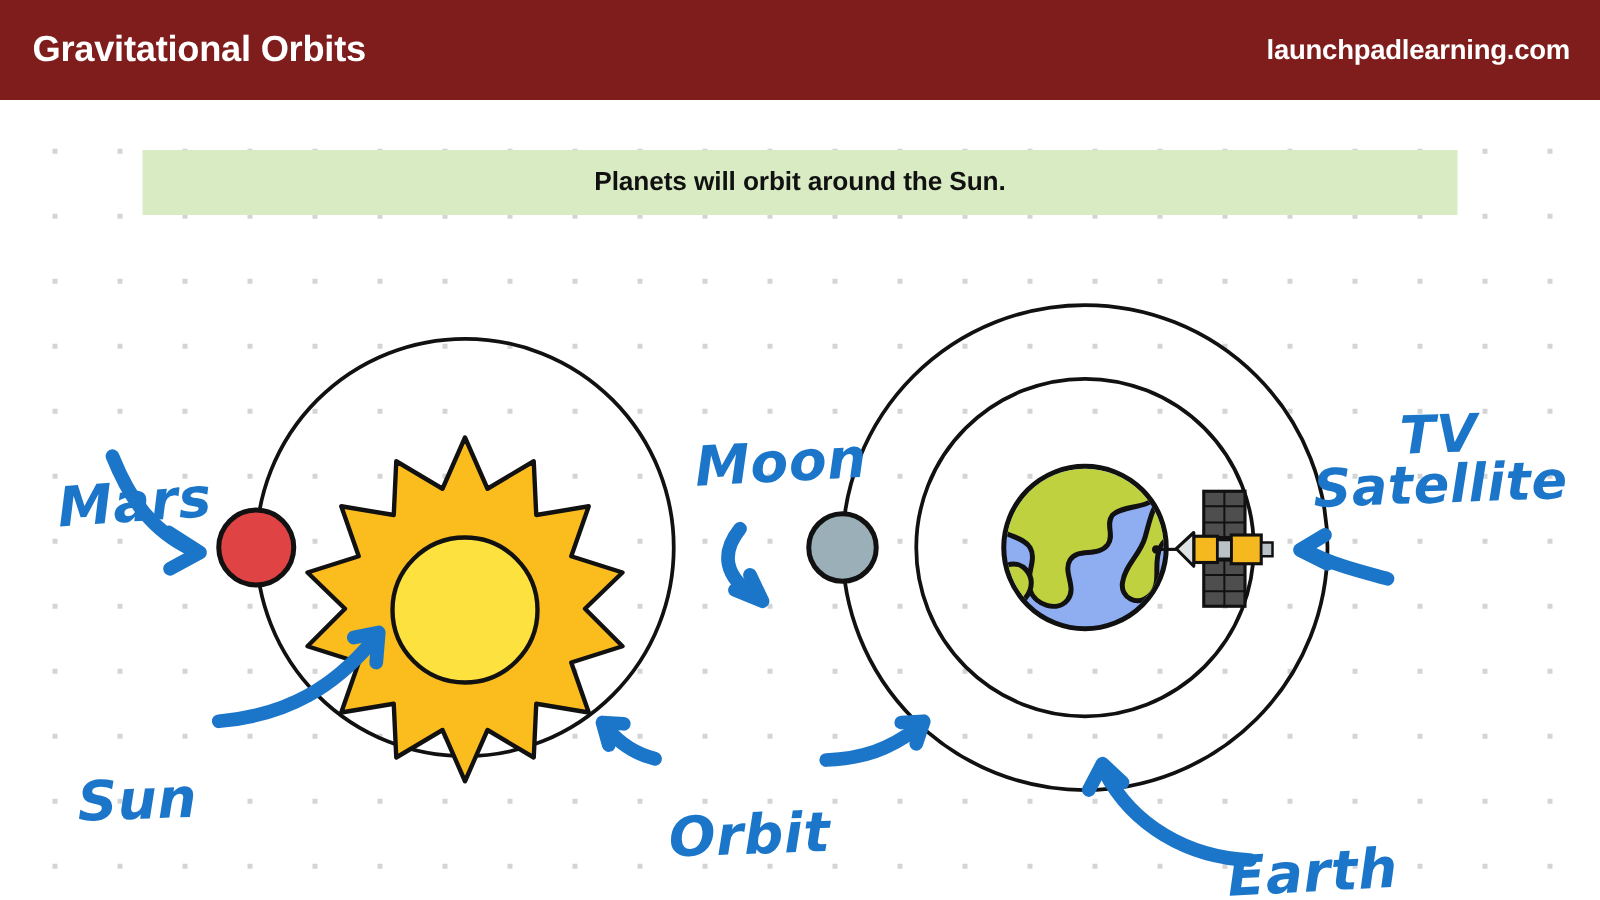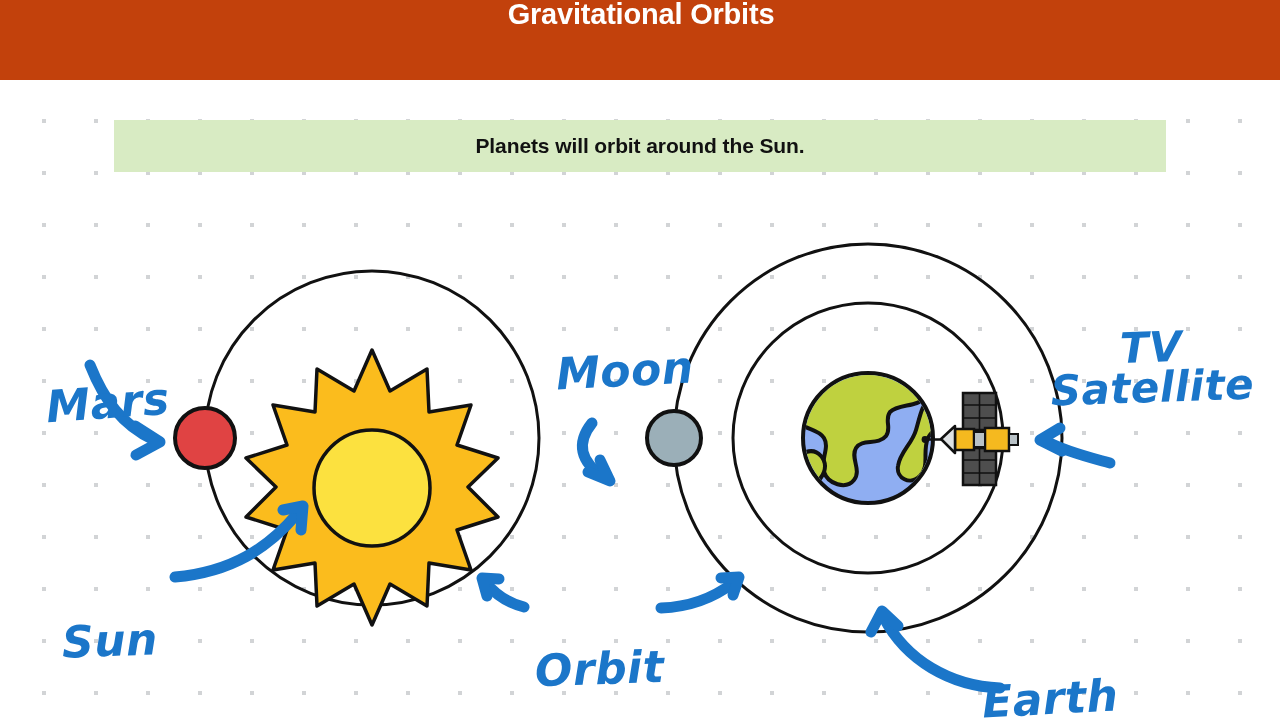--- a/index.html
+++ b/index.html
@@ -8,24 +8,23 @@
   body {
     font-family:"Liberation Sans", sans-serif;
     background:#ffffff;
     position:relative;
   }
   #stage { position:relative; width:1280px; height:720px; overflow:hidden; background:#fff; }
 
   
   .header {
     position:absolute; left:0; top:0; width:1280px; height:80px;
-    background:#c2410c;
+    background:#7f1d1d;
     display:flex; align-items:center; justify-content:space-between;
     padding:0 24px 0 26px;
-    flex-direction:column;
   }
   .header-title {
     color:#ffffff; font-size:29px; font-weight:bold; letter-spacing:-0.2px;
     line-height:1;
   }
   .header-site {
     color:#ffffff; font-size:22px; font-weight:bold; letter-spacing:-0.2px;
     line-height:1;
   }
 
@@ -72,20 +71,21 @@
   .lbl-tvsat     { left:1050px;top:248px; font-size:42px; text-align:center; transform:rotate(-2deg); }
   .lbl-earth     { left:982px; top:598px; font-size:44px; transform:rotate(-3deg); }
 </style>
 </head>
 <body>
 
 <div id="stage">
 
   <div class="header">
     <div class="header-title">Gravitational Orbits</div>
+    <div class="header-site">launchpadlearning.com</div>
   </div>
 
   <div class="canvas">
 
     <div class="banner banner-1">
       <span class="banner-text">Planets will orbit around the Sun.</span>
     </div>
 
     <svg class="diagram" viewBox="0 0 1280 640">
 

